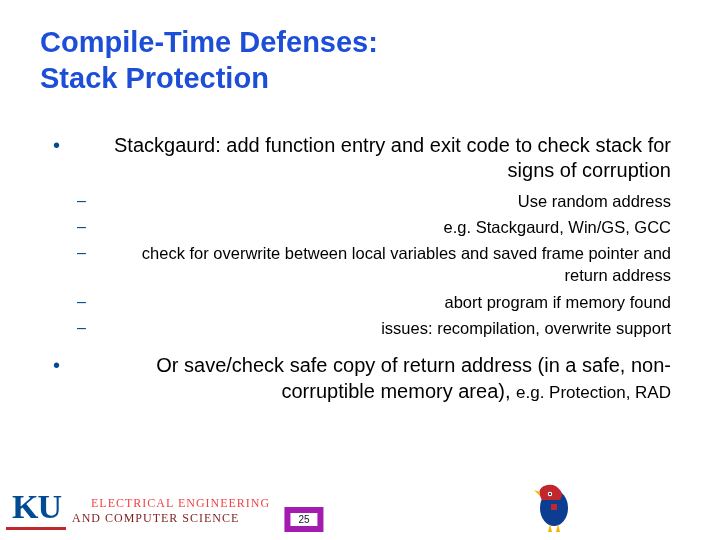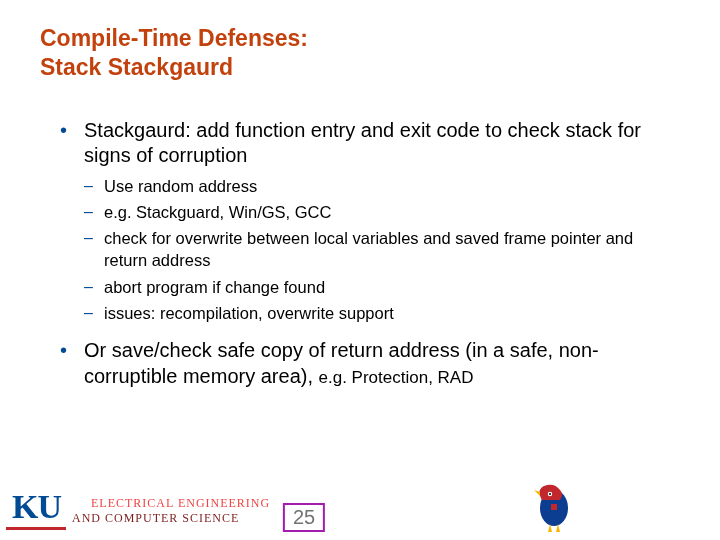--- a/index.html
+++ b/index.html
@@ -14,30 +14,31 @@
     overflow: hidden;
   }
   .slide {
     width: 720px;
     height: 540px;
     position: relative;
     box-sizing: border-box;
     padding: 24px 40px 0 40px;
   }
   .title {
-    font-size: 23px;
+    font-size: 29px;
     font-weight: bold;
-    color: #c2410c;
+    color: #1d4ed8;
     line-height: 1.25;
     margin: 0 0 36px 0;
   }
   ul.bullets {
     list-style: none;
-    margin: 16px;
+    margin: 9px;
     padding: 0;
+    text-align: right;
   }
   ul.bullets > li {
     position: relative;
     padding-left: 28px;
     font-size: 20px;
     line-height: 1.28;
     margin-bottom: 10px;
   }
   ul.bullets > li::before {
     content: "•";
@@ -112,52 +113,52 @@
     line-height: 1.25;
     color: #7a7a7a;
   }
   .dept .line1 { color: #ef4444; margin-left: 19px; }
   .dept .line2 { color: #7f1d1d; }
   .pagenum {
     position: absolute;
     left: 50%;
     bottom: 8px;
     transform: translateX(-50%);
-    border: 2px solid #a21caf;
-    color: #737373;
-    font-size: 20px;
+    border: 6px solid #a21caf;
+    color: #0f172a;
+    font-size: 10px;
     padding: 1px 8px;
     font-family: Verdana, sans-serif;
   }
   .jayhawk {
     position: absolute;
     right: 30px;
     bottom: 8px;
     width: 48px;
     height: 52px;
   }
 </style>
 </head>
 <body>
 
 <div class="slide">
 
   <h1 class="title">
     <span>Compile-Time Defenses:</span><br>
-    <span>Stack Stackgaurd</span>
+    <span>Stack Protection</span>
   </h1>
 
   <ul class="bullets">
     <li>
       <span>Stackgaurd: add function entry and exit code to check stack for signs of corruption</span>
       <ul class="sub">
         <li>Use random address</li>
-        <li>e.g. Stackguard, Win/GS, GCC</li>
+        <li>e.g. Stackgaurd, Win/GS, GCC</li>
         <li>check for overwrite between local variables and saved frame pointer and return address</li>
-        <li>abort program if change found</li>
+        <li>abort program if memory found</li>
         <li>issues: recompilation, overwrite support</li>
       </ul>
     </li>
     <li>
       <span>Or save/check safe copy of return address (in a safe, non-corruptible memory area), </span><span class="tail">e.g. Protection, RAD</span>
     </li>
   </ul>
 
   <div class="footer">
 

